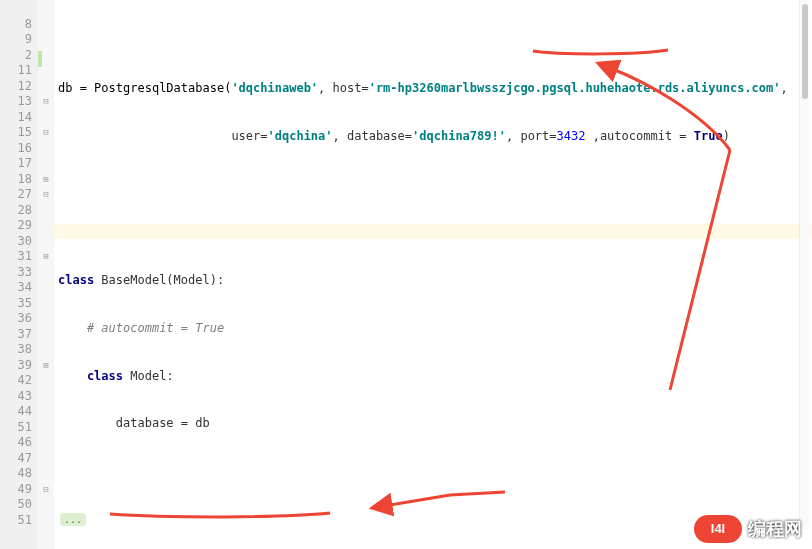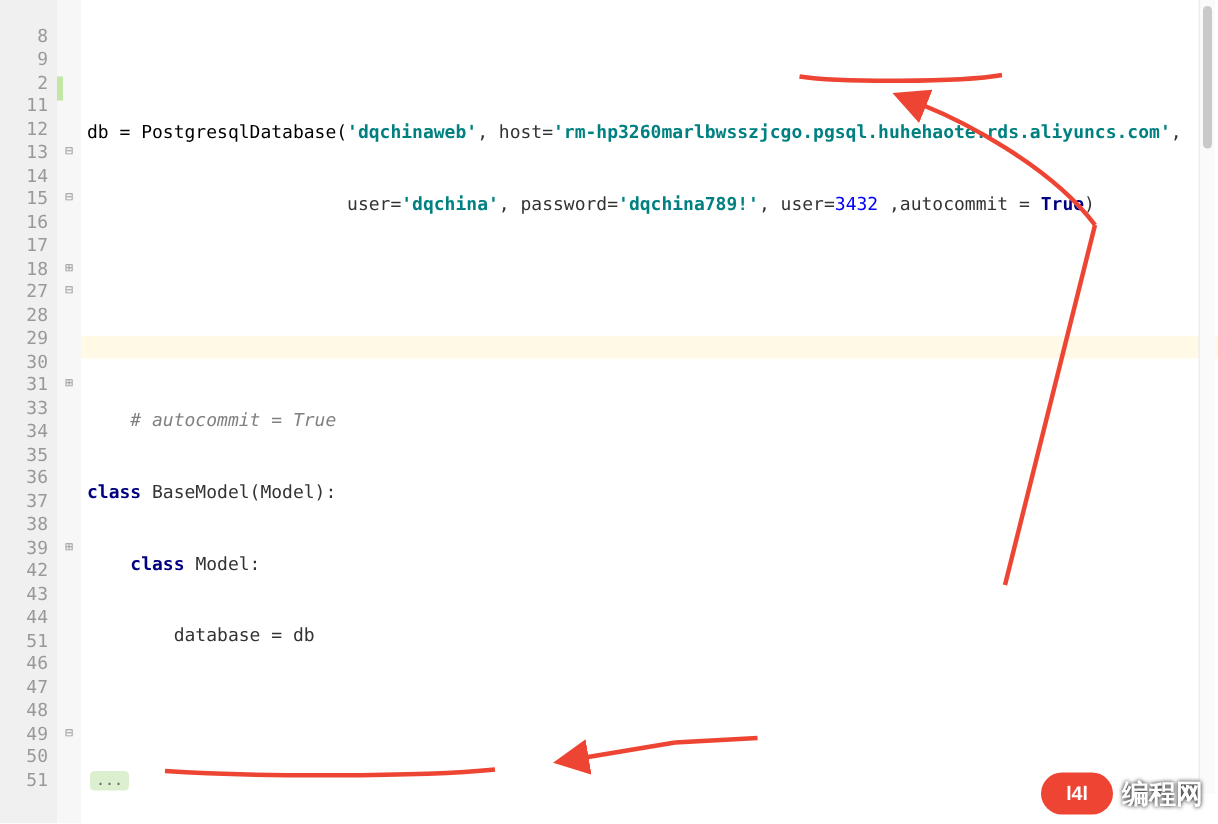--- a/index.html
+++ b/index.html
@@ -162,25 +162,25 @@
       <div></div>
       <div></div>
       <div class="fold-mark"></div>
       <div></div>
       <div></div>
       <div></div>
     </div>
   <div class="code">
     <div class="line"></div>
     <div class="line"><span class="name">db = PostgresqlDatabase(</span><span class="str">'dqchinaweb'</span><span>, host=</span><span class="str">'rm-hp3260marlbwsszjcgo.pgsql.huhehaote.rds.aliyuncs.com'</span><span>,</span></div>
-    <div class="line"><span>                        user=</span><span class="str">'dqchina'</span><span>, password=</span><span class="str">'dqchina789!'</span><span>, user=</span><span class="num">3432</span><span> ,autocommit = </span><span class="kw">True</span><span>)</span></div>
+    <div class="line"><span>                        user=</span><span class="str">'dqchina'</span><span>, database=</span><span class="str">'dqchina789!'</span><span>, port=</span><span class="num">3432</span><span> ,autocommit = </span><span class="kw">True</span><span>)</span></div>
     <div class="line"></div>
     <div class="line highlight"></div>
+    <div class="line"><span class="kw">class</span><span> BaseModel(Model):</span></div>
     <div class="line"><span class="cmt">    # autocommit = True</span></div>
-    <div class="line"><span class="kw">class</span><span> BaseModel(Model):</span></div>
     <div class="line"><span class="kw">    class</span><span> Model:</span></div>
     <div class="line"><span>        database = db</span></div>
     <div class="line"></div>
     <div class="line"><span class="fold-dots">...</span></div>
     
     
     
     
     
     

